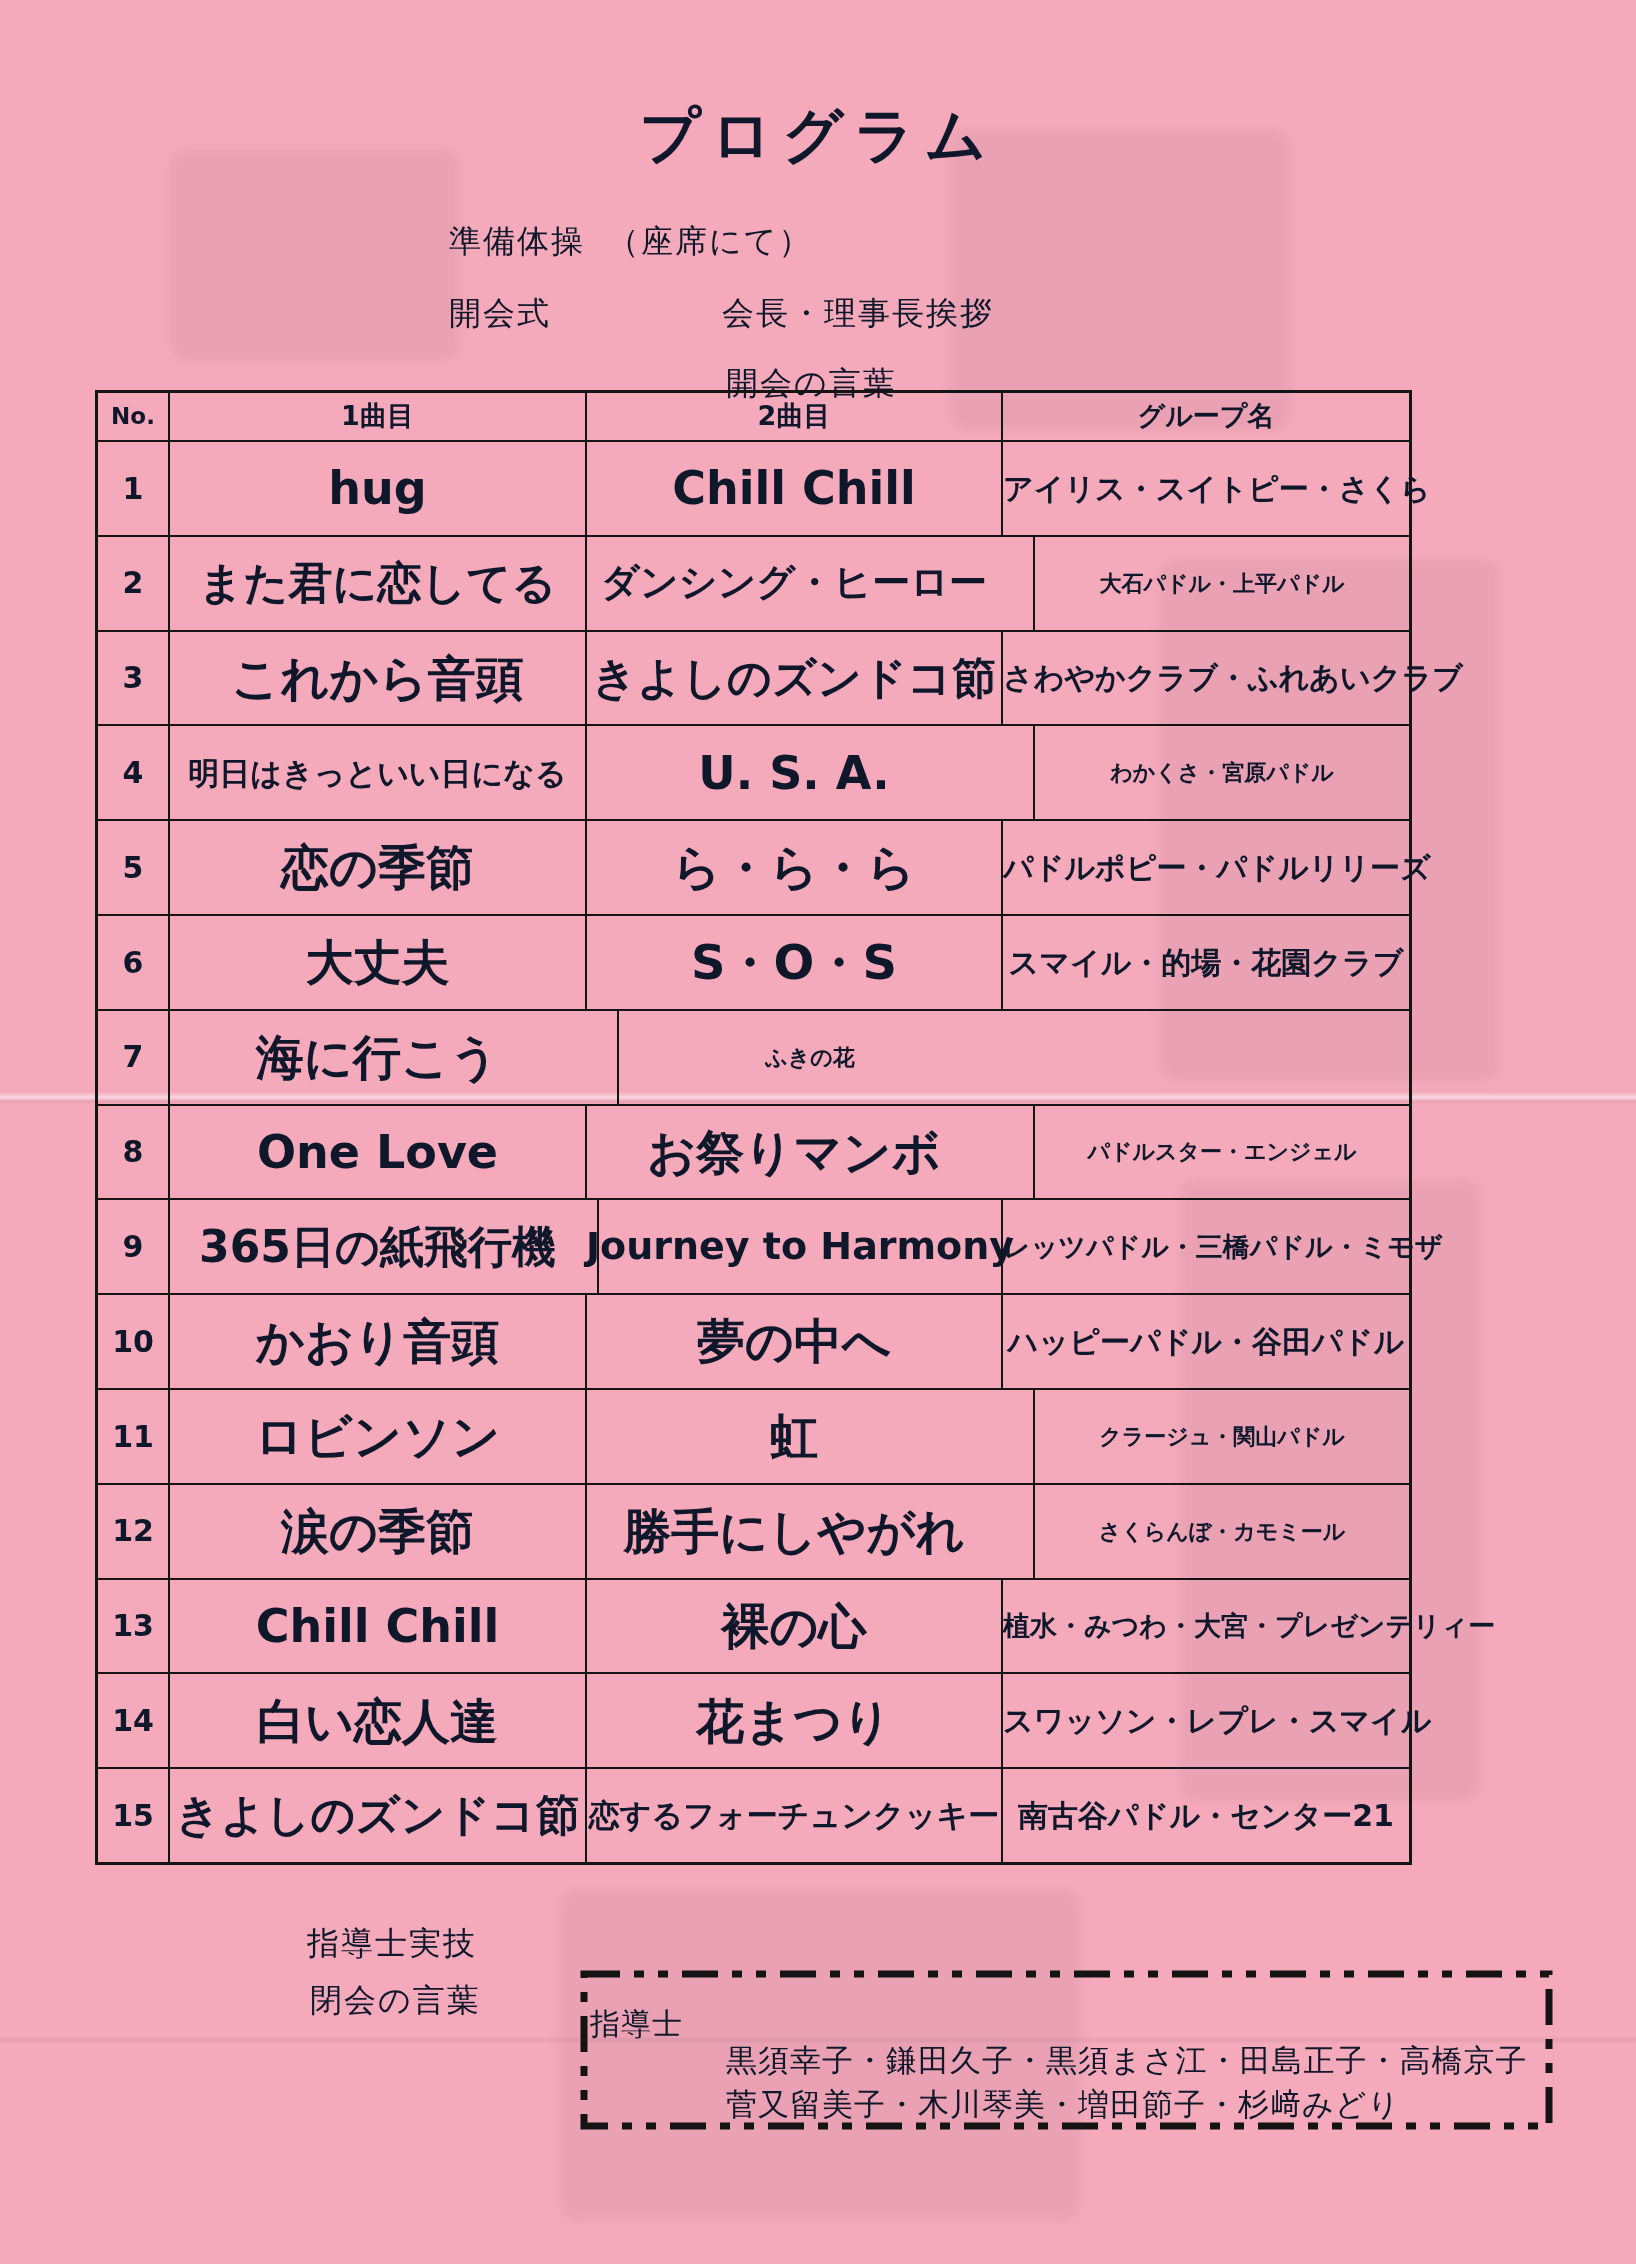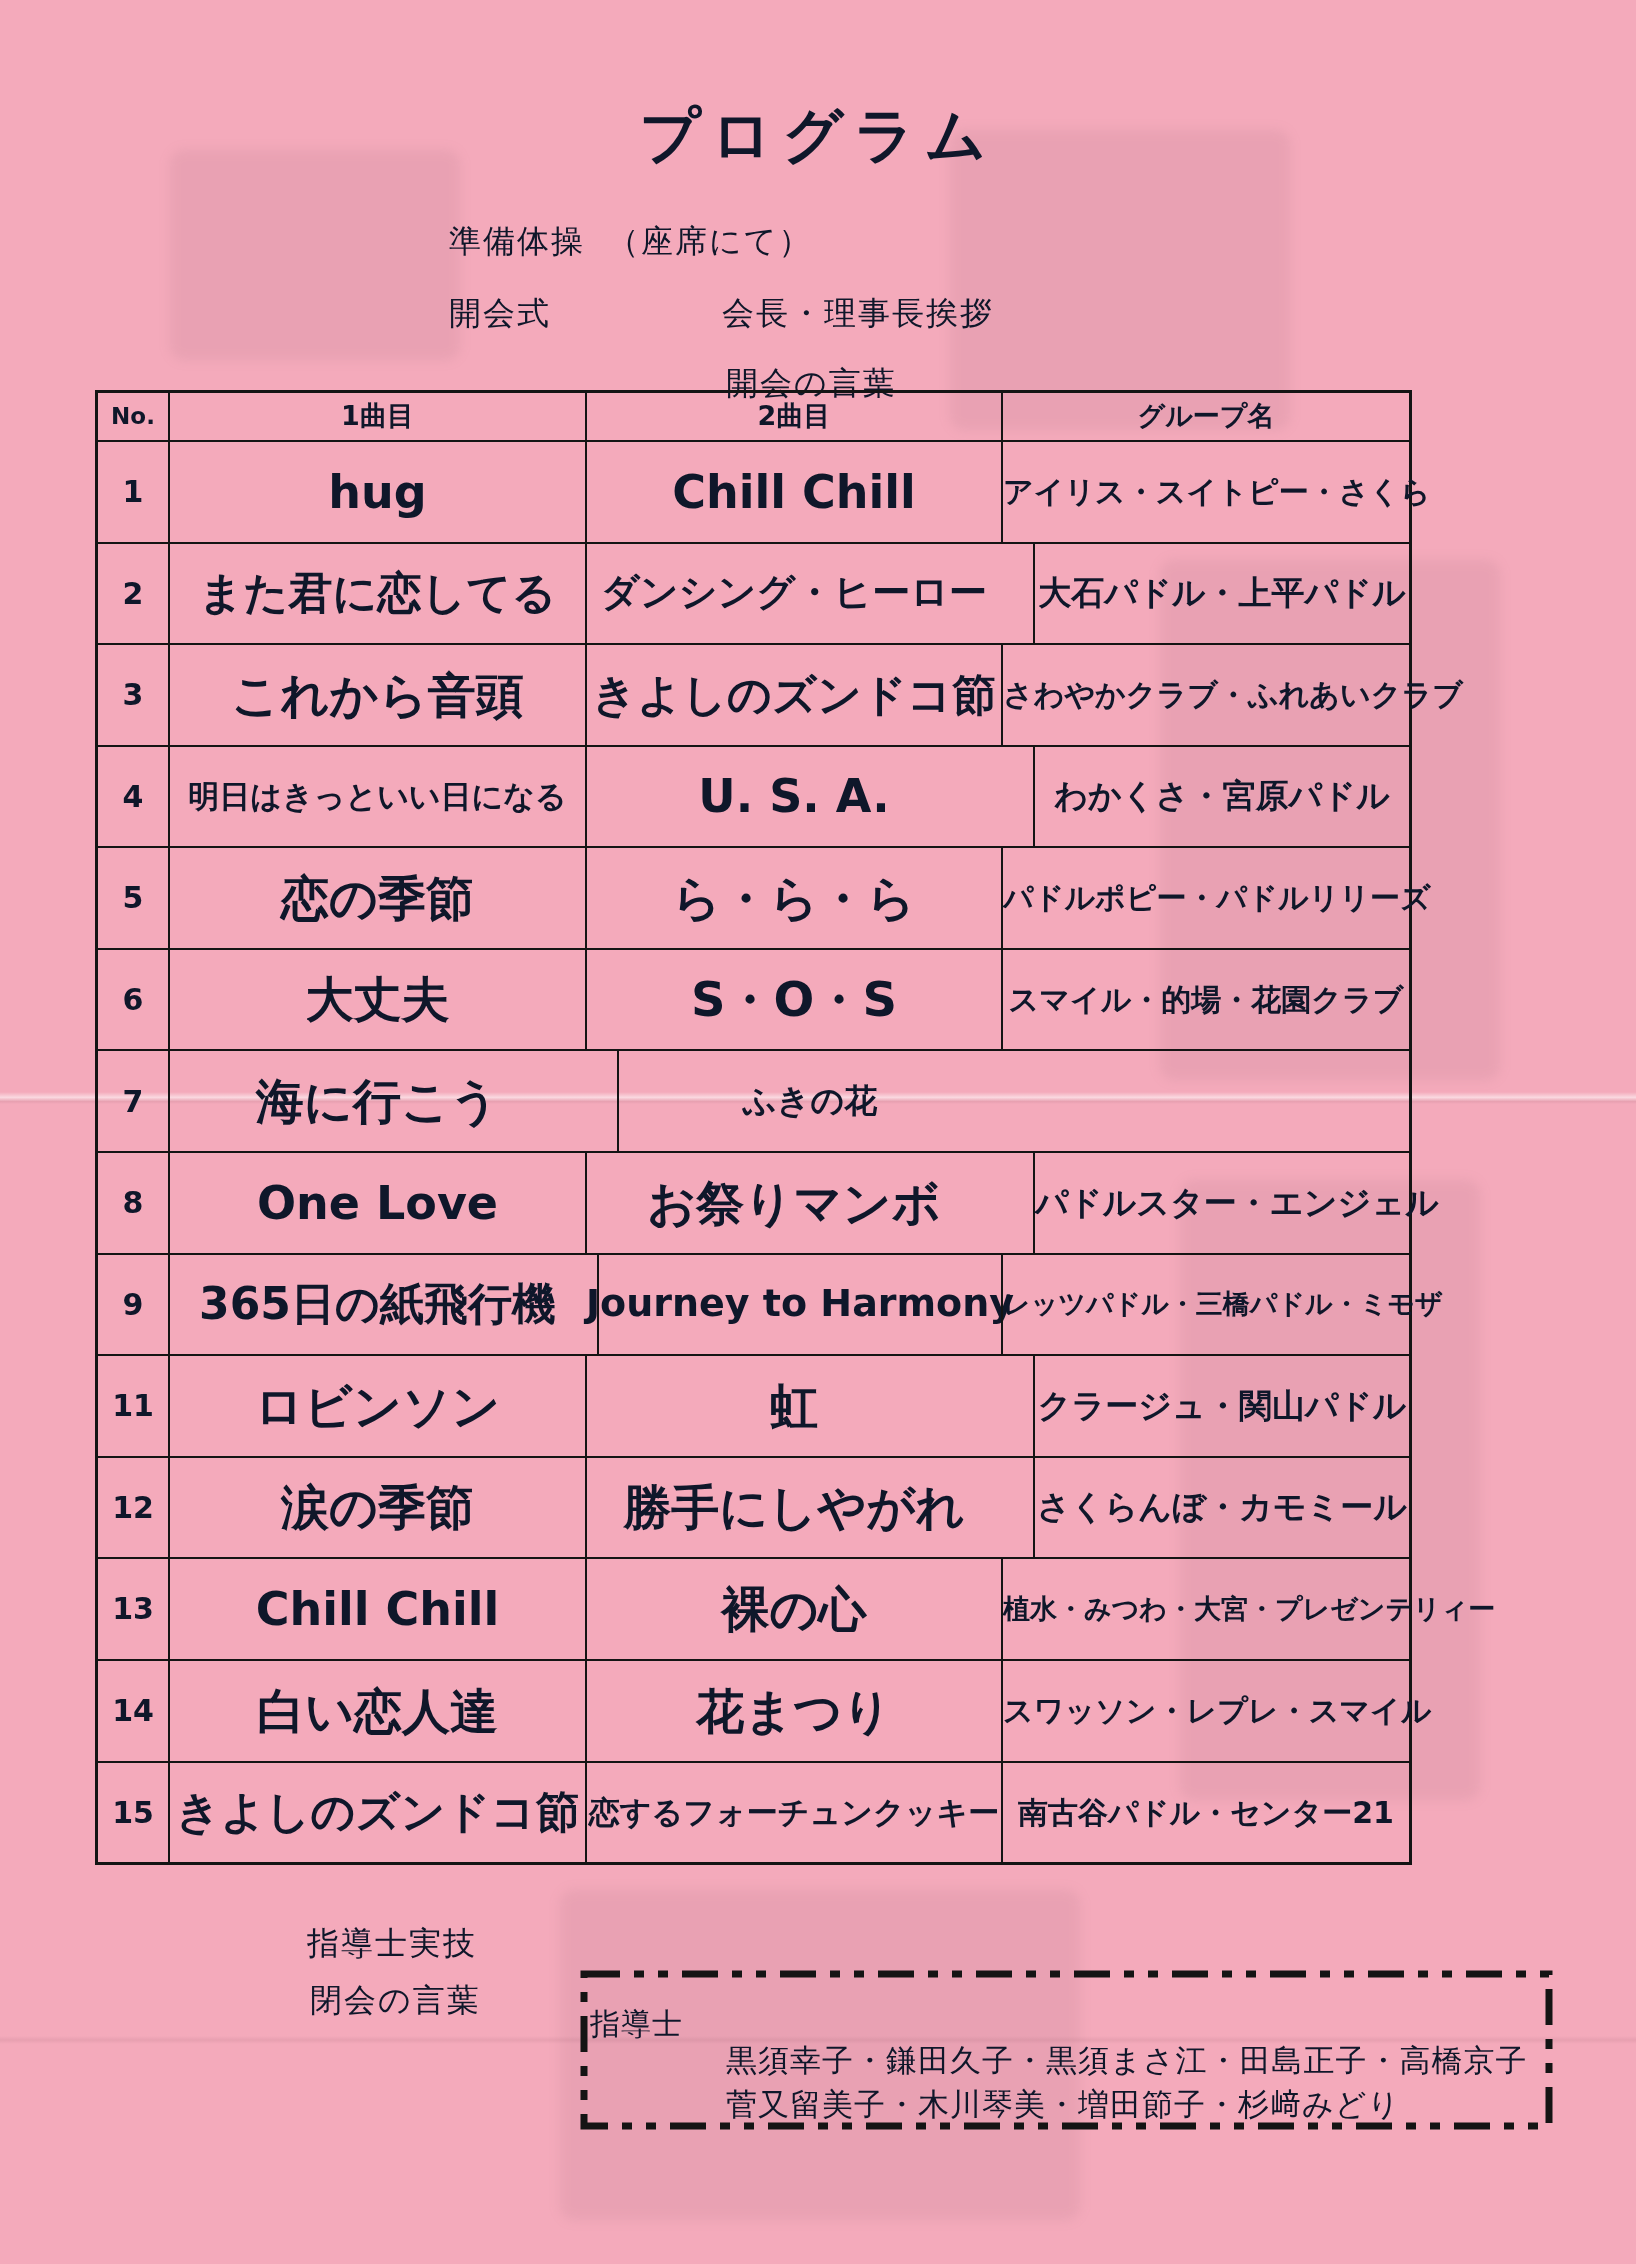--- a/index.html
+++ b/index.html
@@ -42,21 +42,21 @@
     display:flex;align-items:center;justify-content:center;
     font-weight:bold;white-space:nowrap;overflow:visible;line-height:1.05;
   }
   .cell + .cell{border-left:2.5px solid #141414;}
   .thead .cell{font-size:27px;}
   .thead .cno{font-size:23px;}
   .cno{font-size:30px;}
   
   .fs48{font-size:48px;} .fs44{font-size:44px;} .fs38{font-size:38px;} .fs31{font-size:31px;}
   .fs46L{font-size:46px;} .fs38L{font-size:38px;margin-left:12px;}
-  .gs31{font-size:33px;margin-left:32px;} .gs30{font-size:30px;} .gs27{font-size:27px;}
+  .gs31{font-size:22px;margin-left:32px;} .gs30{font-size:30px;} .gs27{font-size:27px;}
   
   .botline{position:absolute;font-size:32px;letter-spacing:2px;white-space:nowrap;}
   .bl-practice{left:307px;top:1922px;}
   .bl-closing{left:310px;top:1979px;}
   .instructors{
     position:absolute;left:580px;top:1970px;width:973px;height:160px;
   }
   .instructors svg{position:absolute;left:0;top:0;}
   .ins-label{position:absolute;left:10px;top:14px;font-size:30px;letter-spacing:1px;margin-top:20px;}
   .ins-line{position:absolute;left:146px;font-size:31px;letter-spacing:1px;white-space:nowrap;}
@@ -138,20 +138,26 @@
         <div class="cell fs48">お祭りマンボ</div>
         <div class="cell gs31">パドルスター・エンジェル</div>
       </div>
       <div class="trow">
         <div class="cell cno">9</div>
         <div class="cell fs44">365日の紙飛行機</div>
         <div class="cell fs38L">Journey to Harmony</div>
         <div class="cell gs27">レッツパドル・三橋パドル・ミモザ</div>
       </div>
       <div class="trow">
+        <div class="cell cno">10</div>
+        <div class="cell fs48">かおり音頭</div>
+        <div class="cell fs48">夢の中へ</div>
+        <div class="cell gs30">ハッピーパドル・谷田パドル</div>
+      </div>
+      <div class="trow">
         <div class="cell cno">11</div>
         <div class="cell fs48">ロビンソン</div>
         <div class="cell fs48">虹</div>
         <div class="cell gs31">クラージュ・関山パドル</div>
       </div>
       <div class="trow">
         <div class="cell cno">12</div>
         <div class="cell fs48">涙の季節</div>
         <div class="cell fs48">勝手にしやがれ</div>
         <div class="cell gs31">さくらんぼ・カモミール</div>

